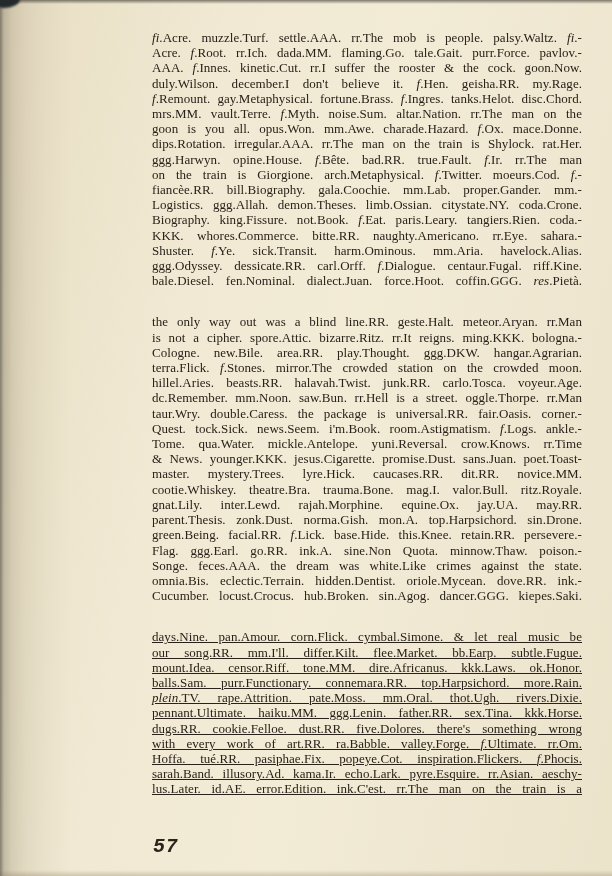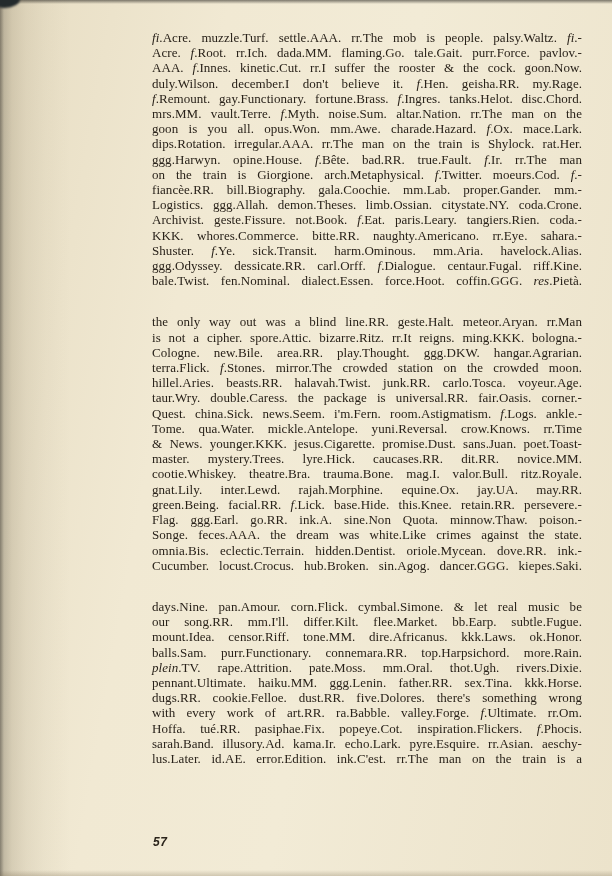--- a/index.html
+++ b/index.html
@@ -37,79 +37,81 @@
   .bottom-edge {
     position:absolute; left:0; right:0; bottom:0; height:6px;
     background:linear-gradient(to top, rgba(120,105,80,0.28), rgba(120,105,80,0));
     pointer-events:none;
   }
   .text-block {
     position:absolute; left:152px; top:30px; width:430px;
     color:#29221a;
   }
   .para { margin:0 0 26px 0; }
-  .para:last-child { margin-bottom:0; }
+  .para:last-child { margin-bottom:0;text-decoration:underline; }
   .line {
     font-size:13px;
     line-height:15.2px;
     text-align:justify;
     text-align-last:justify;
     letter-spacing:0.05px;
   }
   .line i { font-style:italic; }
   .page-number {
     position:absolute; left:153px; top:835px;
-    font-family:Liberation Sans, sans-serif;
+    font-family:Liberation Mono, monospace;
     font-style:italic; font-weight:700;
-    font-size:12px; color:#2b241b;
+    font-size:20px; color:#2b241b;
     letter-spacing:0.5px;
   }
 </style>
 </head>
 <body>
 
 <div class="page">
   <div class="gutter"></div>
   <div class="top-edge"></div>
   <div class="corner-blot"></div>
   <div class="bottom-edge"></div>
 
   <div class="text-block" style="color: rgb(41, 34, 26);">
       <div class="para">
         <div class="line"><i>fi</i><span>.Acre.  muzzle.Turf.  settle.AAA.  rr.The  mob  is  people.  palsy.Waltz.  </span><i>fi</i><span>.-</span></div>
         <div class="line"><span>Acre.  </span><i>f</i><span>.Root.  rr.Ich.  dada.MM.  flaming.Go.  tale.Gait.  purr.Force.  pavlov.-</span></div>
         <div class="line"><span>AAA.  </span><i>f</i><span>.Innes.  kinetic.Cut.  rr.I  suffer  the  rooster  &amp;  the  cock.  goon.Now.</span></div>
         <div class="line"><span>duly.Wilson.  december.I  don't  believe  it.  </span><i>f</i><span>.Hen.  geisha.RR.  my.Rage.</span></div>
-        <div class="line"><i>f</i><span>.Remount.  gay.Functionary.  fortune.Brass.  </span><i>f</i><span>.Ingres.  tanks.Helot.  disc.Chord.</span></div>
+        <div class="line"><i>f</i><span>.Remount.  gay.Metaphysical.  fortune.Brass.  </span><i>f</i><span>.Ingres.  tanks.Helot.  disc.Chord.</span></div>
         <div class="line"><span>mrs.MM.  vault.Terre.  </span><i>f</i><span>.Myth.  noise.Sum.  altar.Nation.  rr.The  man  on  the</span></div>
-        <div class="line"><span>goon  is  you  all.  opus.Won.  mm.Awe.  charade.Hazard.  </span><i>f</i><span>.Ox.  mace.Lark.</span></div>
+        <div class="line"><span>goon  is  you  all.  opus.Won.  mm.Awe.  charade.Hazard.  </span><i>f</i><span>.Ox.  mace.Donne.</span></div>
         <div class="line"><span>dips.Rotation.  irregular.AAA.  rr.The  man  on  the  train  is  Shylock.  rat.Her.</span></div>
         <div class="line"><span>ggg.Harwyn.  opine.House.  </span><i>f</i><span>.Bête.  bad.RR.  true.Fault.  </span><i>f</i><span>.Ir.  rr.The  man</span></div>
         <div class="line"><span>on  the  train  is  Giorgione.  arch.Metaphysical.  </span><i>f</i><span>.Twitter.  moeurs.Cod.  </span><i>f</i><span>.-</span></div>
         <div class="line"><span>fiancèe.RR.  bill.Biography.  gala.Coochie.  mm.Lab.  proper.Gander.  mm.-</span></div>
         <div class="line"><span>Logistics.  ggg.Allah.  demon.Theses.  limb.Ossian.  citystate.NY.  coda.Crone.</span></div>
-        <div class="line"><span>Archivist.  geste.Fissure.  not.Book.  </span><i>f</i><span>.Eat.  paris.Leary.  tangiers.Rien.  coda.-</span></div>
+        <div class="line"><span>Biography.  king.Fissure.  not.Book.  </span><i>f</i><span>.Eat.  paris.Leary.  tangiers.Rien.  coda.-</span></div>
         <div class="line"><span>KKK.  whores.Commerce.  bitte.RR.  naughty.Americano.  rr.Eye.  sahara.-</span></div>
         <div class="line"><span>Shuster.  </span><i>f</i><span>.Ye.  sick.Transit.  harm.Ominous.  mm.Aria.  havelock.Alias.</span></div>
         <div class="line"><span>ggg.Odyssey.  dessicate.RR.  carl.Orff.  </span><i>f</i><span>.Dialogue.  centaur.Fugal.  riff.Kine.</span></div>
-        <div class="line"><span>bale.Twist.  fen.Nominal.  dialect.Essen.  force.Hoot.  coffin.GGG.  </span><i>res</i><span>.Pietà.</span></div>
+        <div class="line"><span>bale.Diesel.  fen.Nominal.  dialect.Juan.  force.Hoot.  coffin.GGG.  </span><i>res</i><span>.Pietà.</span></div>
       </div>
       <div class="para">
         <div class="line"><span>the  only  way  out  was  a  blind  line.RR.  geste.Halt.  meteor.Aryan.  rr.Man</span></div>
         <div class="line"><span>is  not  a  cipher.  spore.Attic.  bizarre.Ritz.  rr.It  reigns.  ming.KKK.  bologna.-</span></div>
         <div class="line"><span>Cologne.  new.Bile.  area.RR.  play.Thought.  ggg.DKW.  hangar.Agrarian.</span></div>
         <div class="line"><span>terra.Flick.  </span><i>f</i><span>.Stones.  mirror.The  crowded  station  on  the  crowded  moon.</span></div>
         <div class="line"><span>hillel.Aries.  beasts.RR.  halavah.Twist.  junk.RR.  carlo.Tosca.  voyeur.Age.</span></div>
+        <div class="line"><span>dc.Remember.  mm.Noon.  saw.Bun.  rr.Hell  is  a  street.  oggle.Thorpe.  rr.Man</span></div>
         <div class="line"><span>taur.Wry.  double.Caress.  the  package  is  universal.RR.  fair.Oasis.  corner.-</span></div>
-        <div class="line"><span>Quest.  china.Sick.  news.Seem.  i'm.Fern.  room.Astigmatism.  </span><i>f</i><span>.Logs.  ankle.-</span></div>
+        <div class="line"><span>Quest.  tock.Sick.  news.Seem.  i'm.Book.  room.Astigmatism.  </span><i>f</i><span>.Logs.  ankle.-</span></div>
         <div class="line"><span>Tome.  qua.Water.  mickle.Antelope.  yuni.Reversal.  crow.Knows.  rr.Time</span></div>
         <div class="line"><span>&amp;  News.  younger.KKK.  jesus.Cigarette.  promise.Dust.  sans.Juan.  poet.Toast-</span></div>
         <div class="line"><span>master.  mystery.Trees.  lyre.Hick.  caucases.RR.  dit.RR.  novice.MM.</span></div>
         <div class="line"><span>cootie.Whiskey.  theatre.Bra.  trauma.Bone.  mag.I.  valor.Bull.  ritz.Royale.</span></div>
         <div class="line"><span>gnat.Lily.  inter.Lewd.  rajah.Morphine.  equine.Ox.  jay.UA.  may.RR.</span></div>
+        <div class="line"><span>parent.Thesis.  zonk.Dust.  norma.Gish.  mon.A.  top.Harpsichord.  sin.Drone.</span></div>
         <div class="line"><span>green.Being.  facial.RR.  </span><i>f</i><span>.Lick.  base.Hide.  this.Knee.  retain.RR.  persevere.-</span></div>
         <div class="line"><span>Flag.  ggg.Earl.  go.RR.  ink.A.  sine.Non  Quota.  minnow.Thaw.  poison.-</span></div>
         <div class="line"><span>Songe.  feces.AAA.  the  dream  was  white.Like  crimes  against  the  state.</span></div>
         <div class="line"><span>omnia.Bis.  eclectic.Terrain.  hidden.Dentist.  oriole.Mycean.  dove.RR.  ink.-</span></div>
         <div class="line"><span>Cucumber.  locust.Crocus.  hub.Broken.  sin.Agog.  dancer.GGG.  kiepes.Saki.</span></div>
       </div>
       <div class="para">
         <div class="line"><span>days.Nine.  pan.Amour.  corn.Flick.  cymbal.Simone.  &amp;  let  real  music  be</span></div>
         <div class="line"><span>our  song.RR.  mm.I'll.  differ.Kilt.  flee.Market.  bb.Earp.  subtle.Fugue.</span></div>
         <div class="line"><span>mount.Idea.  censor.Riff.  tone.MM.  dire.Africanus.  kkk.Laws.  ok.Honor.</span></div>

